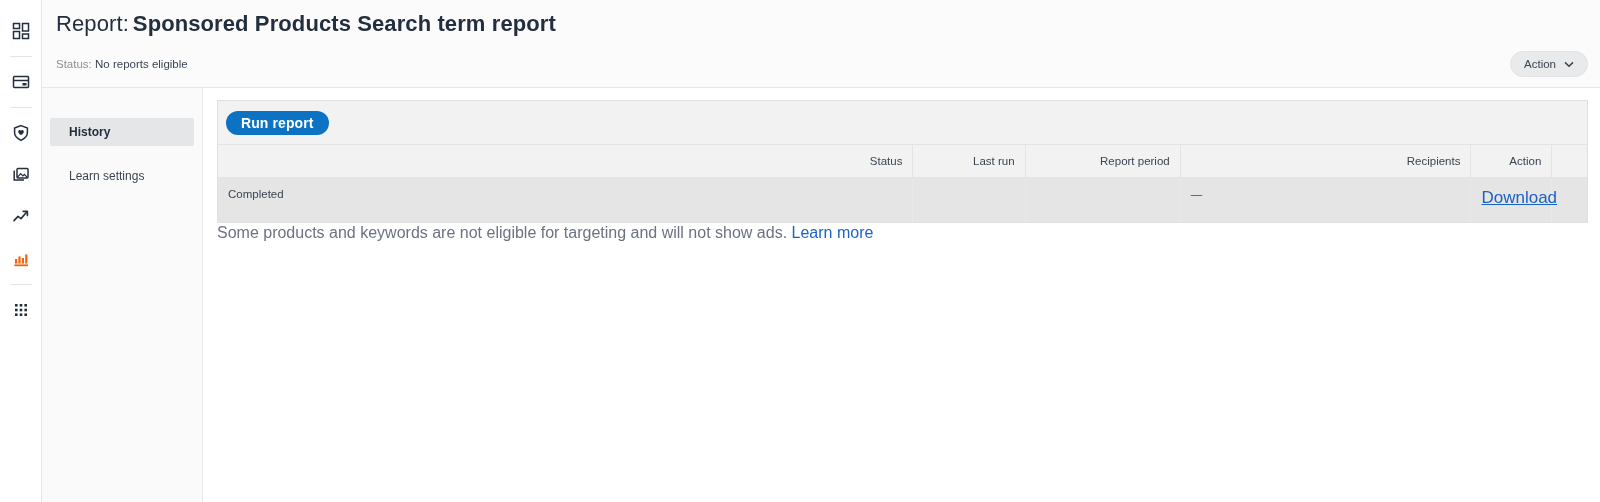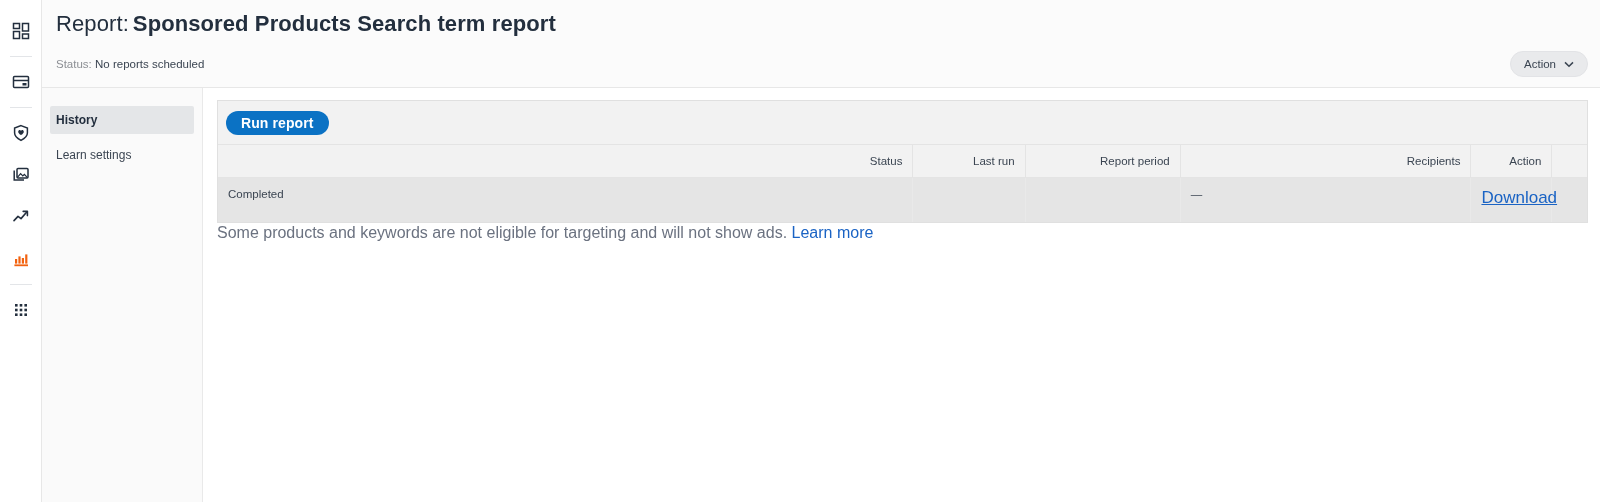--- a/index.html
+++ b/index.html
@@ -64,23 +64,23 @@
 
   
   .body { flex: 1 1 auto; display: flex; min-height: 0; }
   .leftnav {
     width: 161px; flex: 0 0 161px;
     background: #fafafa;
     border-right: 1px solid #e9e9e9;
     padding-top: 14px;
   }
   .navitem {
-    margin: 4px 8px; height: 28px;
+    margin: 16px 8px; height: 28px;
     display: flex; align-items: center;
-    padding: 0 6px; font-size: 12px; color: #3b4552;
+    padding: 0 19px; font-size: 12px; color: #3b4552;
     border-radius: 2px; cursor: pointer;
   }
   .navitem.active { background: #e4e6e8; font-weight: 700; color: #232f3e; }
   .navitem + .navitem { margin-top: 7px; }
 
   
   .main { flex: 1 1 auto; background: #ffffff; padding: 12px 12px 0 14px; min-width: 0; }
   .card {
     border: 1px solid #e0e0e0;
     background: #ffffff;
@@ -201,21 +201,21 @@
   </div>
 
   <div class="right">
 
     <div class="pagehead">
       <div class="title">
         <span>Report:</span><b>Sponsored Products Search term report</b>
       </div>
       <div class="substatus">
         <span class="lbl">Status:</span>
-        <span class="val">No reports scheduled</span>
+        <span class="val">No reports eligible</span>
       </div>
       <div class="action-btn">
         <span>Action</span>
         <svg width="10" height="7" viewBox="0 0 10 7" fill="none" stroke="#3b4552" stroke-width="1.5">
           <path d="M1 1.4 L5 5.2 L9 1.4"></path>
         </svg>
       </div>
     </div>
 
     <div class="body">

